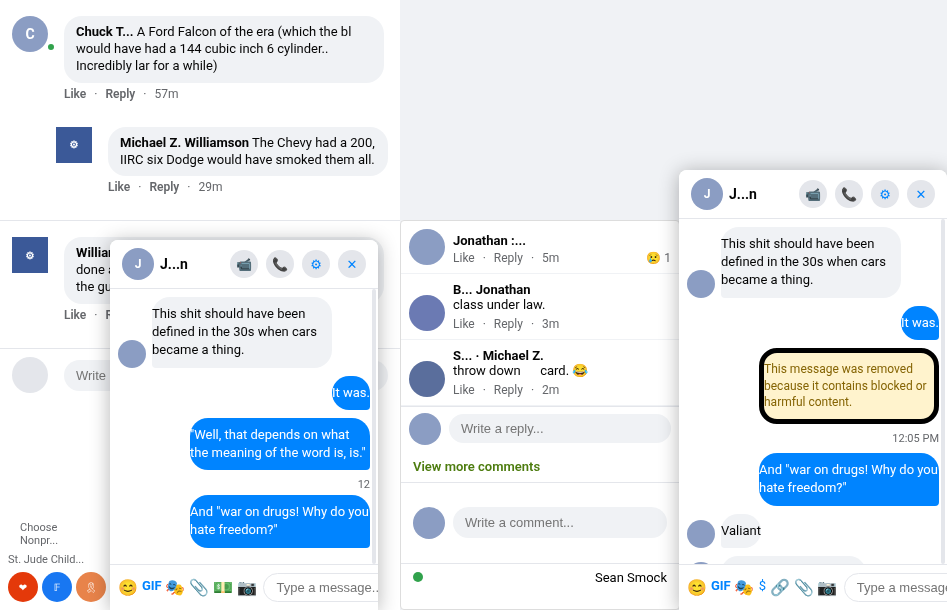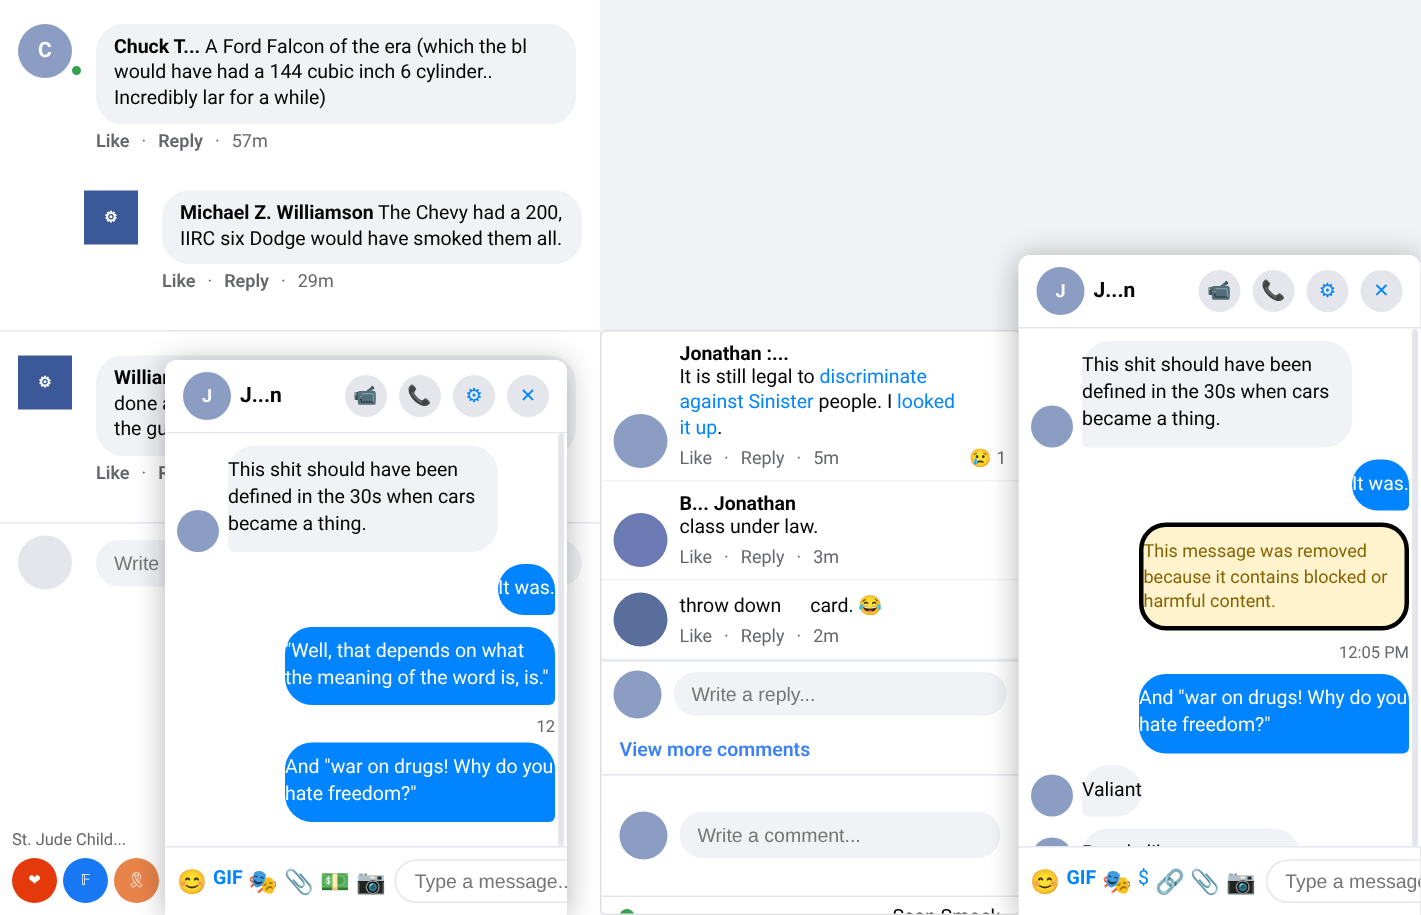--- a/index.html
+++ b/index.html
@@ -240,21 +240,21 @@
 
     .msg.outgoing .msg-bubble {
       background: #0084ff;
       color: white;
       border-bottom-right-radius: 4px;
     }
 
     .msg-bubble.removed {
       background: #fff3cd;
       color: #856404;
-      border: 3px solid #000000;
+      border: 5px solid #000000;
       font-size: 12px;
     }
 
     .messenger-footer {
       border-top: 1px solid #e4e6eb;
       padding: 8px;
       display: flex;
       align-items: center;
       gap: 6px;
     }
@@ -317,21 +317,21 @@
       gap: 8px;
       font-size: 12px;
       color: #65676b;
       margin-top: 3px;
     }
 
     .view-more {
       padding: 8px 12px;
       font-size: 13px;
       font-weight: 600;
-      color: #3b82f6;
+      color: #4d7c0f;
       cursor: pointer;
     }
 
     .write-reply-bar {
       display: flex;
       align-items: center;
       padding: 6px 8px;
       gap: 8px;
       border-top: 1px solid #e4e6eb;
     }
@@ -482,20 +482,21 @@
       </div>
     </div>
   </div>
 
   <div class="write-comment-bar">
     <div class="avatar" style="background:#e4e6eb;"></div>
     <input class="write-input" placeholder="Write a..." readonly="" style="">
   </div>
 
   <div class="left-bottom-panel">
+    <div class="choose-nonprofit">Choose Nonpr...</div>
     <div style="font-size:11px; color:#65676b; padding: 2px 0;">St. Jude Child...</div>
     <div style="display:flex; gap:4px; margin-top:4px;">
       <div style="width:30px;height:30px;border-radius:50%;background:#e4390a;display:flex;align-items:center;justify-content:center;font-size:10px;color:white;">❤</div>
       <div style="width:30px;height:30px;border-radius:50%;background:#1877f2;display:flex;align-items:center;justify-content:center;font-size:10px;color:white;">𝔽</div>
       <div style="width:30px;height:30px;border-radius:50%;background:#e8834a;display:flex;align-items:center;justify-content:center;font-size:10px;color:white;">🎗</div>
     </div>
   </div>
 </div>
 
 <div class="messenger-popup-left">
@@ -550,21 +551,20 @@
 
   </div>
 </div>
 
 <div class="middle-panel">
 
   <div class="middle-comment">
     <div class="mid-avatar" style="background:#8b9dc3;border-radius:50%;width:36px;height:36px;"></div>
     <div class="mid-body">
       <div class="mid-name">Jonathan :...</div>
-      <div class="mid-text">It is still legal to <span style="color:#0084ff">discriminate against Sinister</span> people. I <span style="color:#0084ff">looked it up</span>.</div>
       <div class="mid-actions">
         <span>Like</span>
         <span>·</span>
         <span>Reply</span>
         <span>·</span>
         <span>5m</span>
       </div>
     </div>
     <div style="font-size:12px;color:#65676b;">😢 1</div>
   </div>
@@ -580,20 +580,21 @@
         <span>Reply</span>
         <span>·</span>
         <span>3m</span>
       </div>
     </div>
   </div>
 
   <div class="middle-comment">
     <div class="mid-avatar" style="background:#5a6e9c;border-radius:50%;width:36px;height:36px;"></div>
     <div class="mid-body">
+      <div class="mid-name">S... · Michael Z.</div>
       <div class="mid-text">throw down &nbsp;&nbsp;&nbsp;&nbsp; card. 😂</div>
       <div class="mid-actions">
         <span>Like</span>
         <span>·</span>
         <span>Reply</span>
         <span>·</span>
         <span>2m</span>
       </div>
     </div>
   </div>

